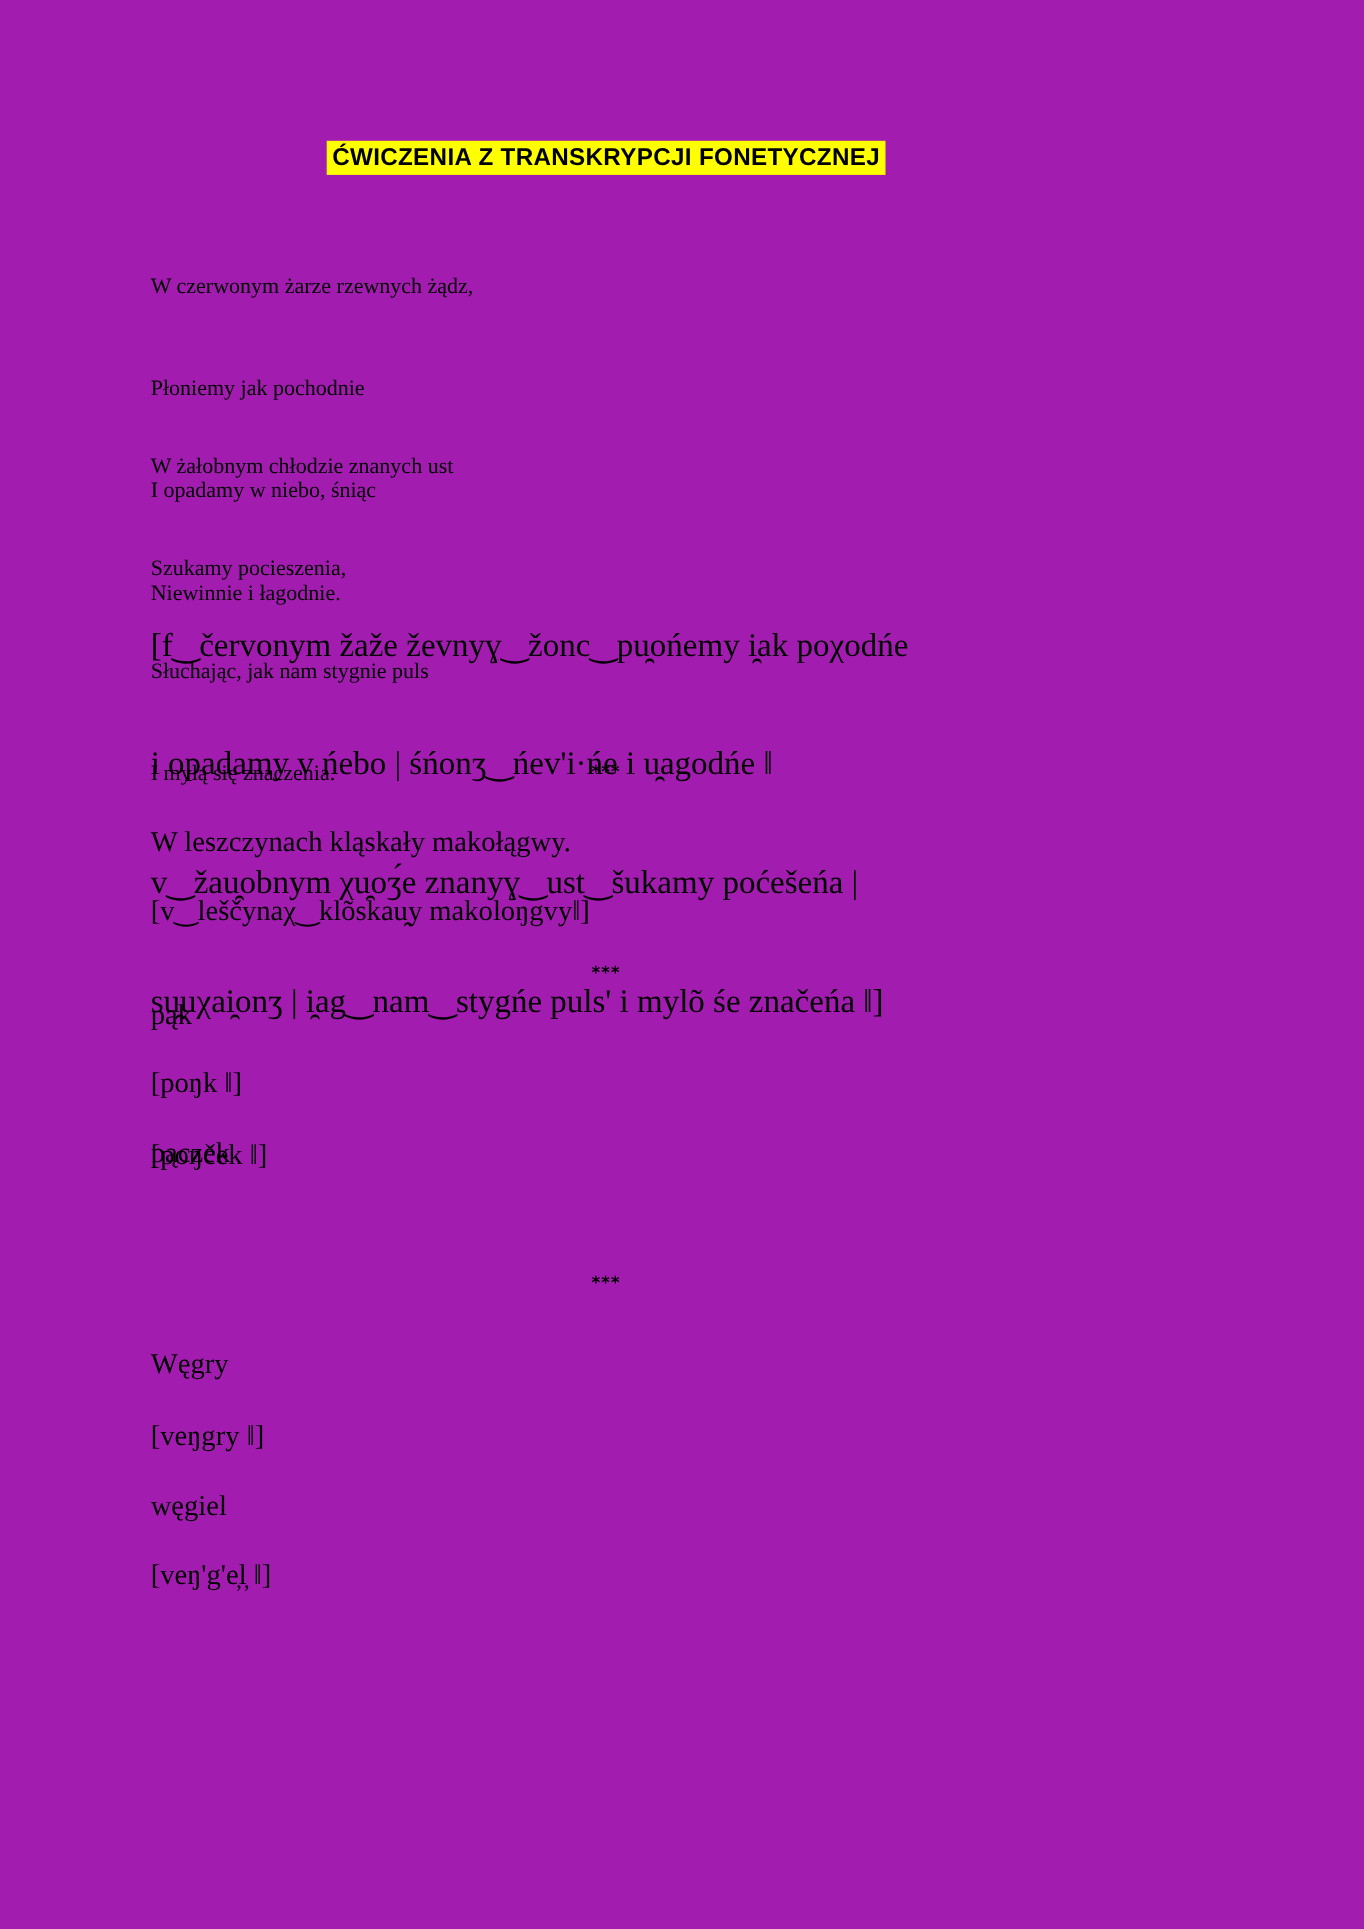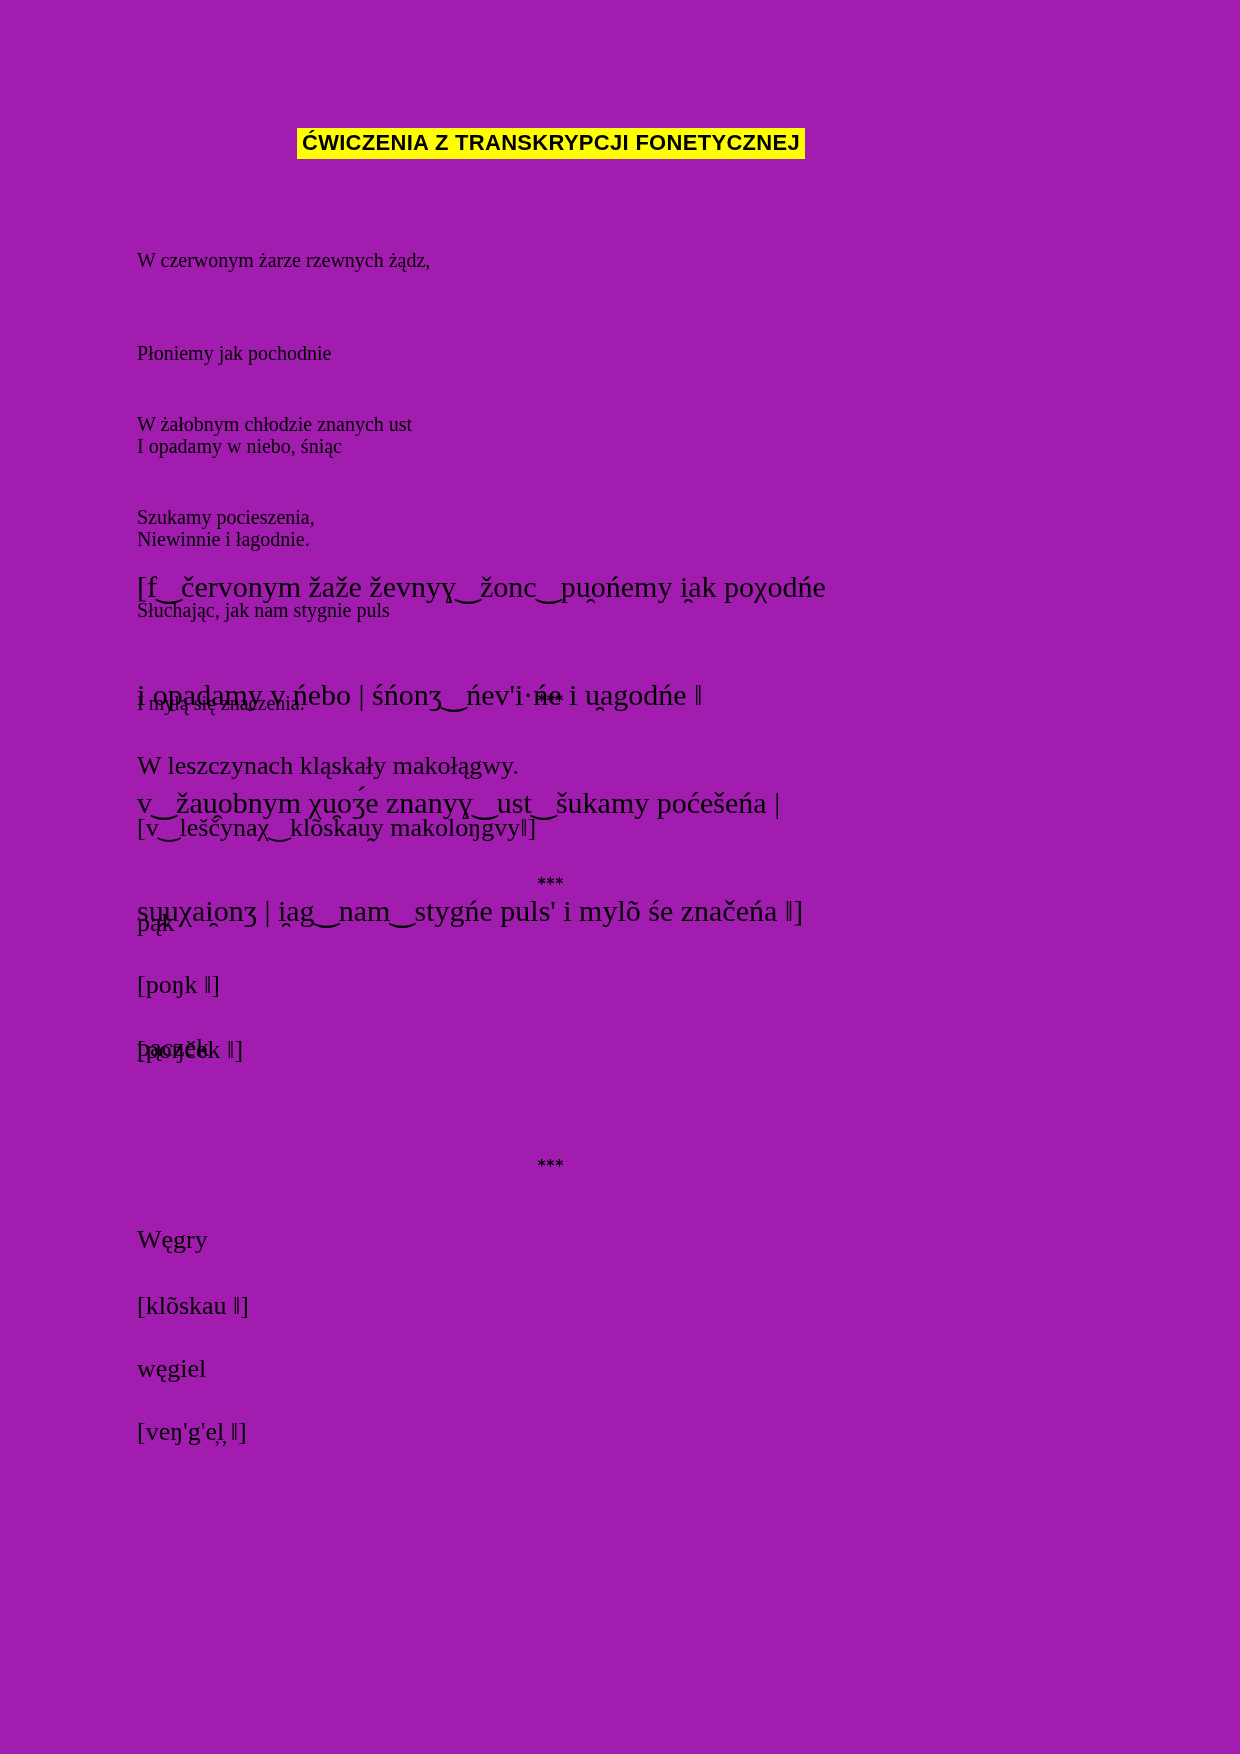--- a/index.html
+++ b/index.html
@@ -113,18 +113,18 @@
 
   <div class="entry-word w1">pąk</div>
   <div class="entry-ipa i1">[poŋk ‖]</div>
 
   <div class="entry-word w2">pączek</div>
   <div class="entry-ipa i2">[poŋček ‖]</div>
 
   <div class="separator sep-3">***</div>
 
   <div class="entry-word w3">Węgry</div>
-  <div class="entry-ipa i3">[klõskau ‖]</div>
+  <div class="entry-ipa i3">[veŋgry ‖]</div>
 
   <div class="entry-word w4">węgiel</div>
   <div class="entry-ipa i4">[veŋ'g'e̦l̦ ‖]</div>
 
 </div>
 
 </body></html>

